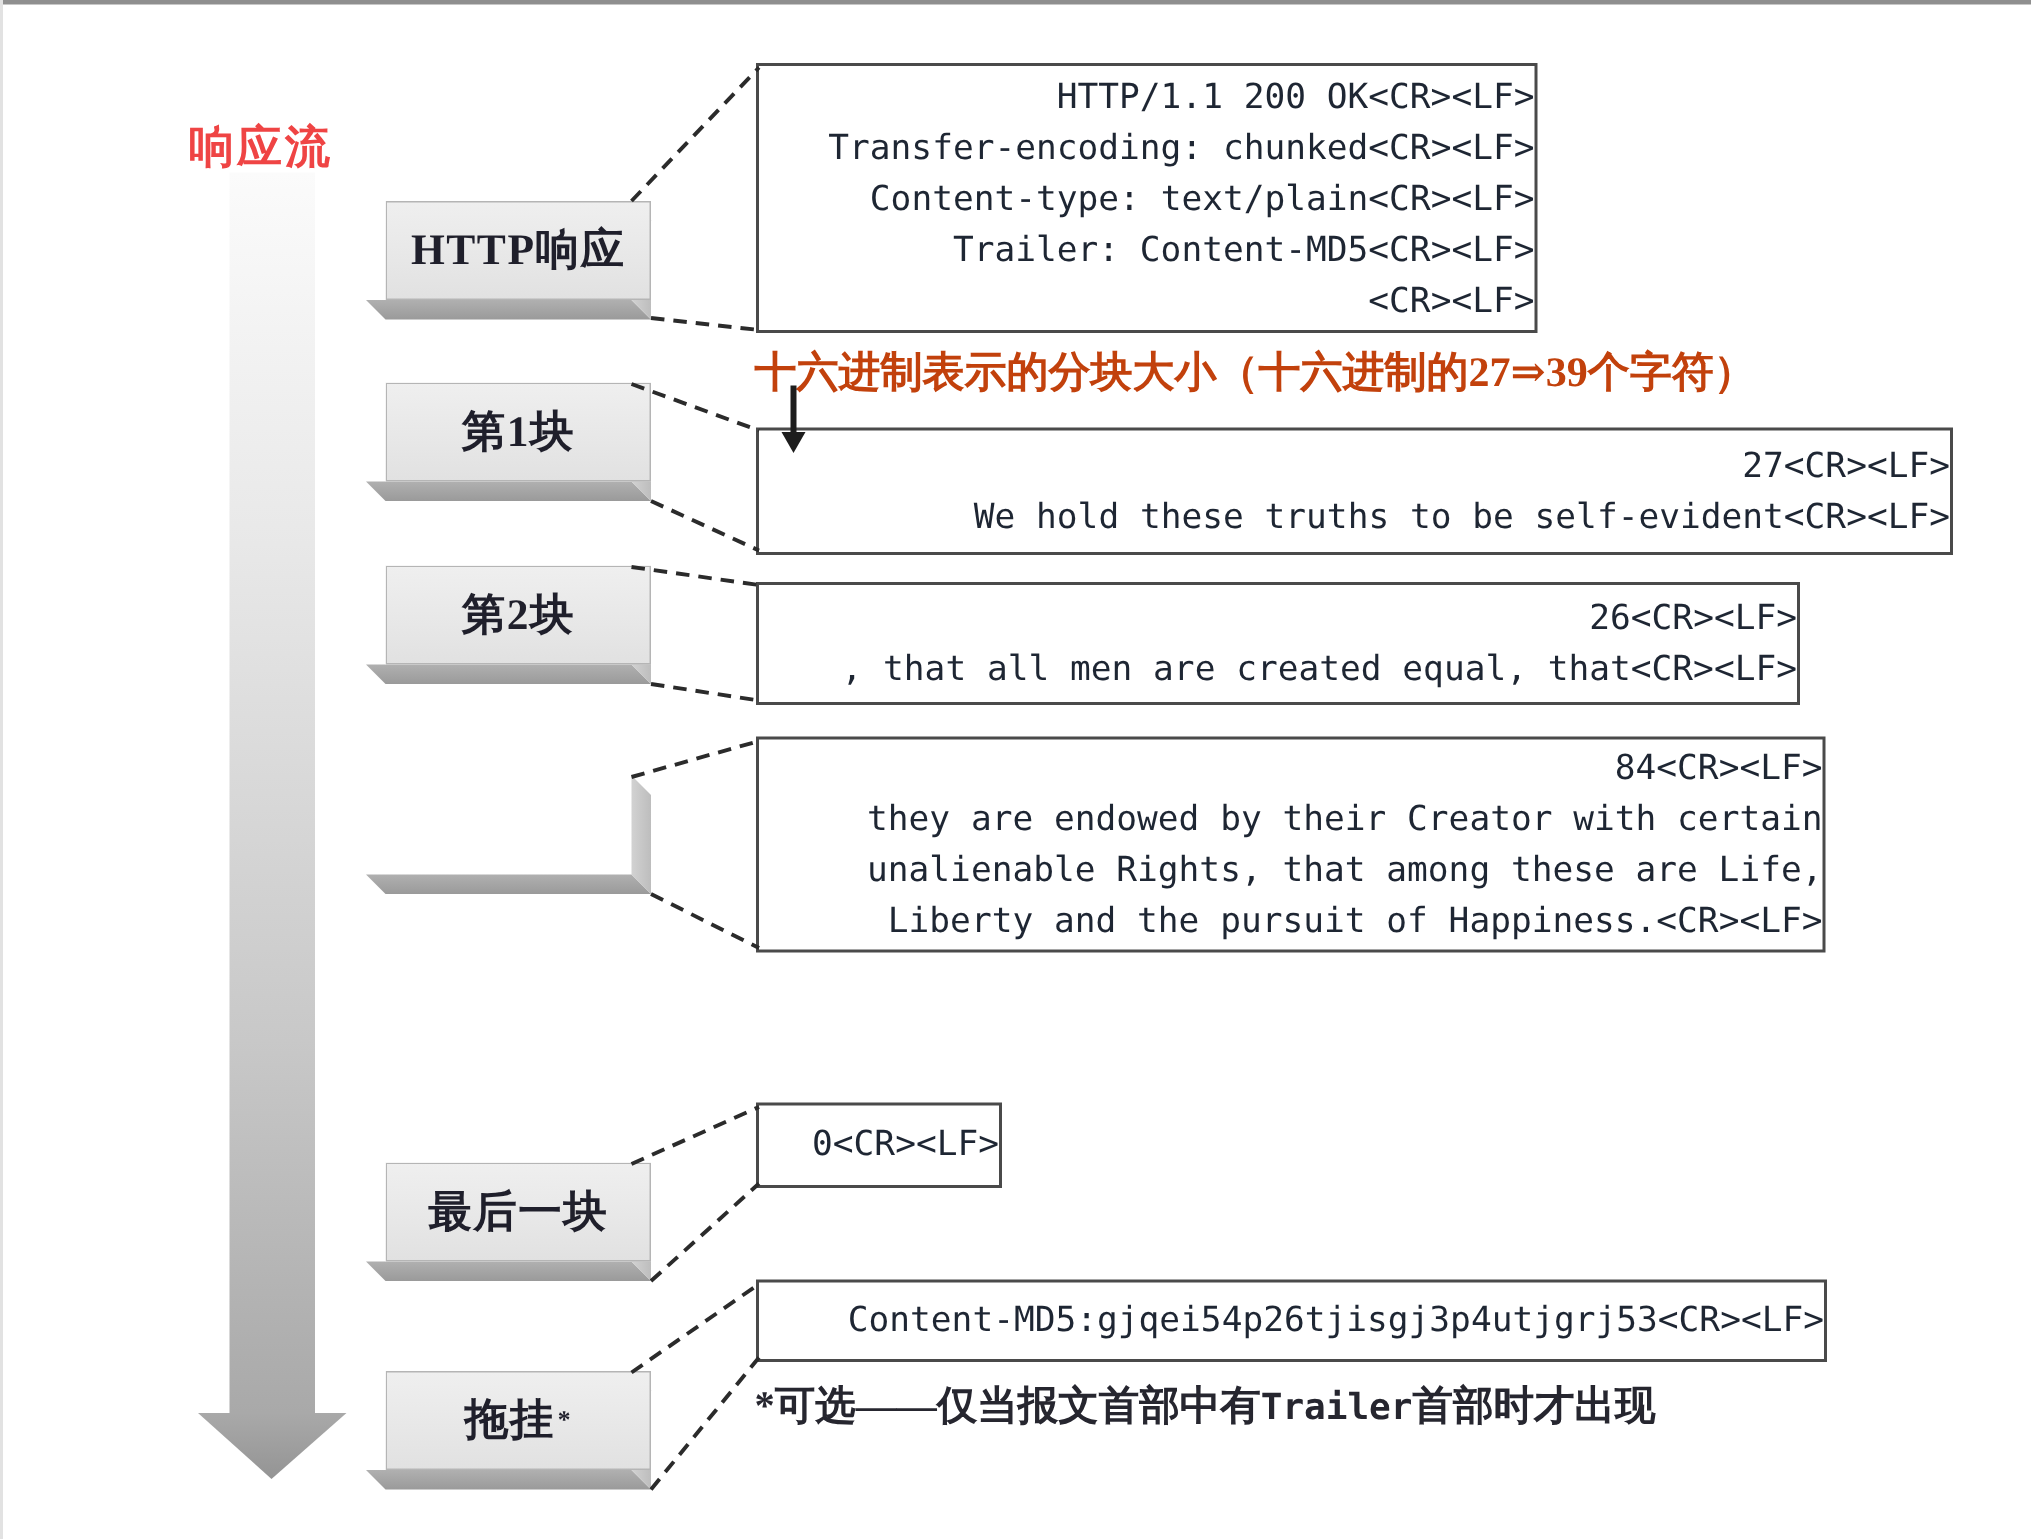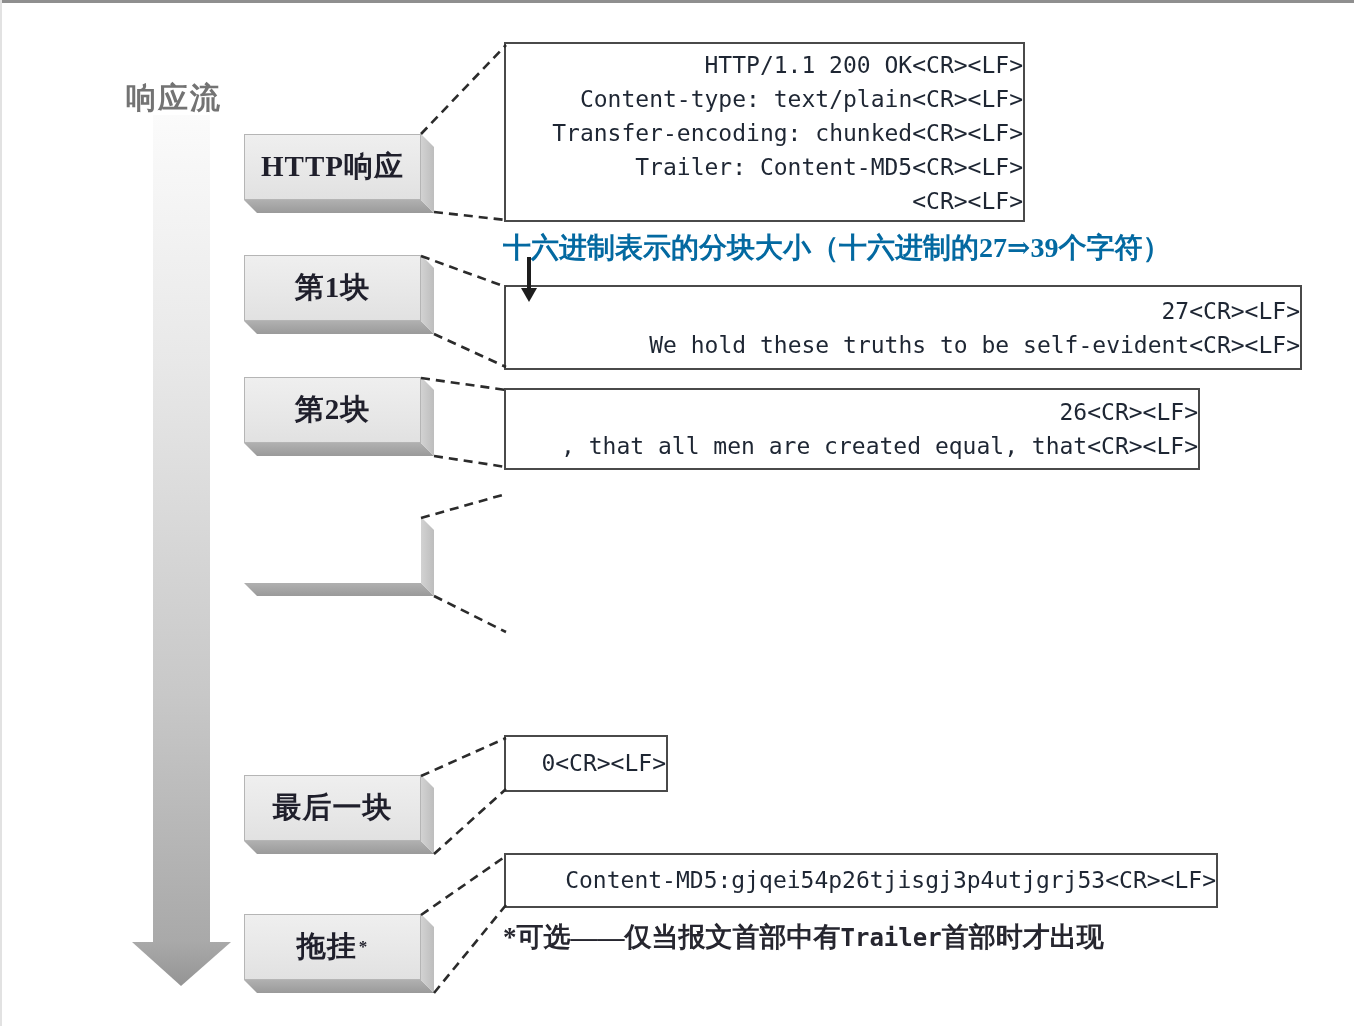--- a/index.html
+++ b/index.html
@@ -8,27 +8,27 @@
     width:1354px;height:1026px;
     background:#ffffff;
     overflow:hidden;
     font-family:"Liberation Serif","DejaVu Serif",serif;
   }
   .top-rule{position:absolute;left:0;top:0;width:1354px;height:3px;background:#8f8f8f;}
   .left-rule{position:absolute;left:0;top:0;width:2px;height:1026px;background:#e2e2e2;}
 
   .flow-label{
     position:absolute;left:126px;top:78px;width:120px;
-    font-size:30px;font-weight:bold;color:#737373;letter-spacing:2px;
+    font-size:30px;font-weight:bold;color:#ef4444;letter-spacing:2px;
   }
 
   
   .stage{position:absolute;width:190px;height:79px;}
   .stage .face{
-    position:absolute;left:0;top:0;width:177px;height:66px;
+    position:absolute;left:13px;top:0;width:177px;height:66px;
     background:linear-gradient(180deg,#efefef 0%,#e7e7e7 60%,#e1e1e1 100%);
     box-shadow:inset 0 0 0 1px #b5b5b5;
     display:flex;align-items:center;justify-content:center;
     font-size:29px;font-weight:bold;color:#1f1f2b;letter-spacing:1px;
   }
   .stage .side{
     position:absolute;left:177px;top:0;width:13px;height:66px;
     background:linear-gradient(90deg,#d2d2d2,#bdbdbd);
     transform:skewY(45deg);transform-origin:top left;
   }
@@ -45,21 +45,21 @@
     border:2px solid #4a4a4a;background:#ffffff;
     font-family:"DejaVu Sans Mono","Liberation Mono",monospace;
     font-size:23px;line-height:34px;color:#1e2633;
     padding-left:12px;
     text-align:right;
   }
   .code-line{white-space:pre;}
 
   .annotation{
     position:absolute;left:503px;top:229px;width:740px;
-    font-size:28px;font-weight:bold;color:#0369a1;white-space:nowrap;
+    font-size:28px;font-weight:bold;color:#c2410c;white-space:nowrap;
   }
   .footnote{
     position:absolute;left:503px;top:919px;width:640px;
     font-size:27px;font-weight:bold;color:#26262f;white-space:nowrap;
   }
   .footnote .mono{
     font-family:"DejaVu Sans Mono","Liberation Mono",monospace;
     font-size:24px;font-weight:bold;margin-top:36px;
   }
 
@@ -114,38 +114,44 @@
     <div class="bottom"></div>
     <div class="side"></div>
     <div class="face">
         <span>拖挂</span>
         <sup>*</sup>
       </div>
   </div>
 
   <div class="code-box" style="left:504px;top:42px;width:521px;height:180px;padding-top:4px;">
     <div class="code-line">HTTP/1.1 200 OK&lt;CR&gt;&lt;LF&gt;</div>
+    <div class="code-line">Transfer-encoding: chunked&lt;CR&gt;&lt;LF&gt;</div>
     <div class="code-line">Content-type: text/plain&lt;CR&gt;&lt;LF&gt;</div>
-    <div class="code-line">Transfer-encoding: chunked&lt;CR&gt;&lt;LF&gt;</div>
     <div class="code-line">Trailer: Content-MD5&lt;CR&gt;&lt;LF&gt;</div>
     <div class="code-line">&lt;CR&gt;&lt;LF&gt;</div>
   </div>
 
   <div class="annotation">十六进制表示的分块大小（十六进制的27⇒39个字符）</div>
 
   <div class="code-box" style="left:504px;top:285px;width:798px;height:85px;padding-top:7px;">
     <div class="code-line">27&lt;CR&gt;&lt;LF&gt;</div>
     <div class="code-line">We hold these truths to be self-evident&lt;CR&gt;&lt;LF&gt;</div>
   </div>
 
   <div class="code-box" style="left:504px;top:388px;width:696px;height:82px;padding-top:5px;">
     <div class="code-line">26&lt;CR&gt;&lt;LF&gt;</div>
     <div class="code-line">, that all men are created equal, that&lt;CR&gt;&lt;LF&gt;</div>
   </div>
 
+  <div class="code-box" style="left:504px;top:491px;width:713px;height:144px;padding-top:2px;">
+    <div class="code-line">84&lt;CR&gt;&lt;LF&gt;</div>
+    <div class="code-line"> they are endowed by their Creator with certain</div>
+    <div class="code-line">unalienable Rights, that among these are Life,</div>
+    <div class="code-line">Liberty and the pursuit of Happiness.&lt;CR&gt;&lt;LF&gt;</div>
+  </div>
 
   <div class="code-box" style="left:504px;top:735px;width:164px;height:57px;padding-top:9px;">
     <div class="code-line">0&lt;CR&gt;&lt;LF&gt;</div>
   </div>
 
   <div class="code-box" style="left:504px;top:853px;width:714px;height:55px;padding-top:8px;">
     <div class="code-line">Content-MD5:gjqei54p26tjisgj3p4utjgrj53&lt;CR&gt;&lt;LF&gt;</div>
   </div>
 
   <div class="footnote">

